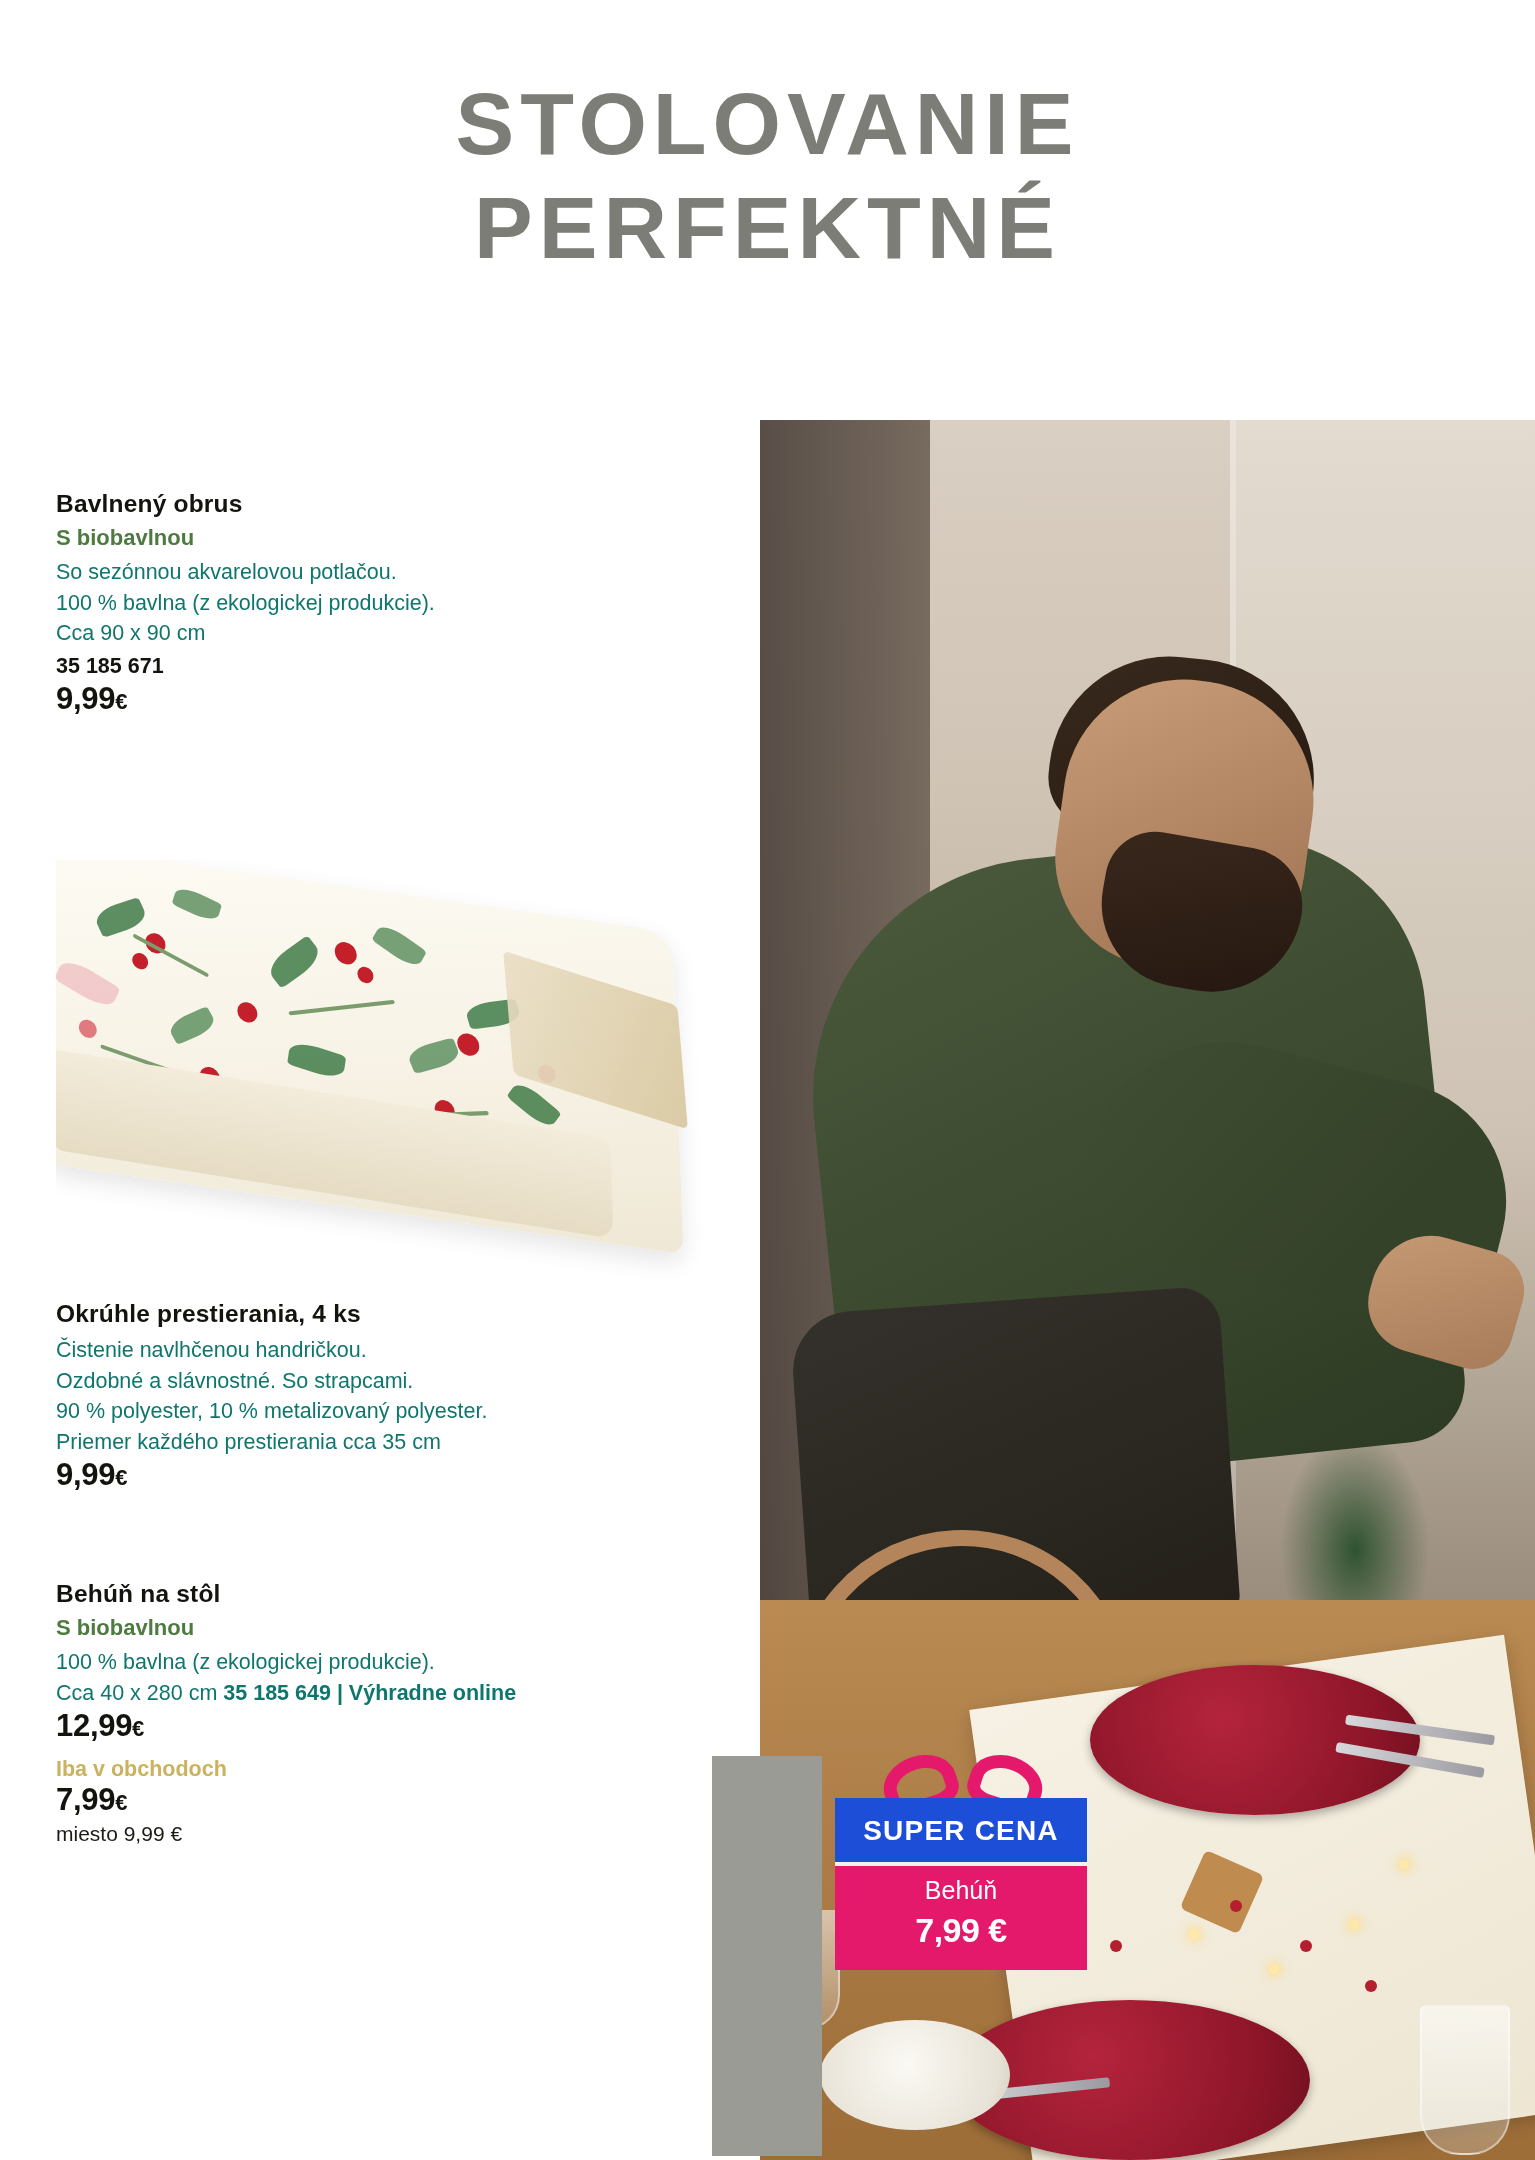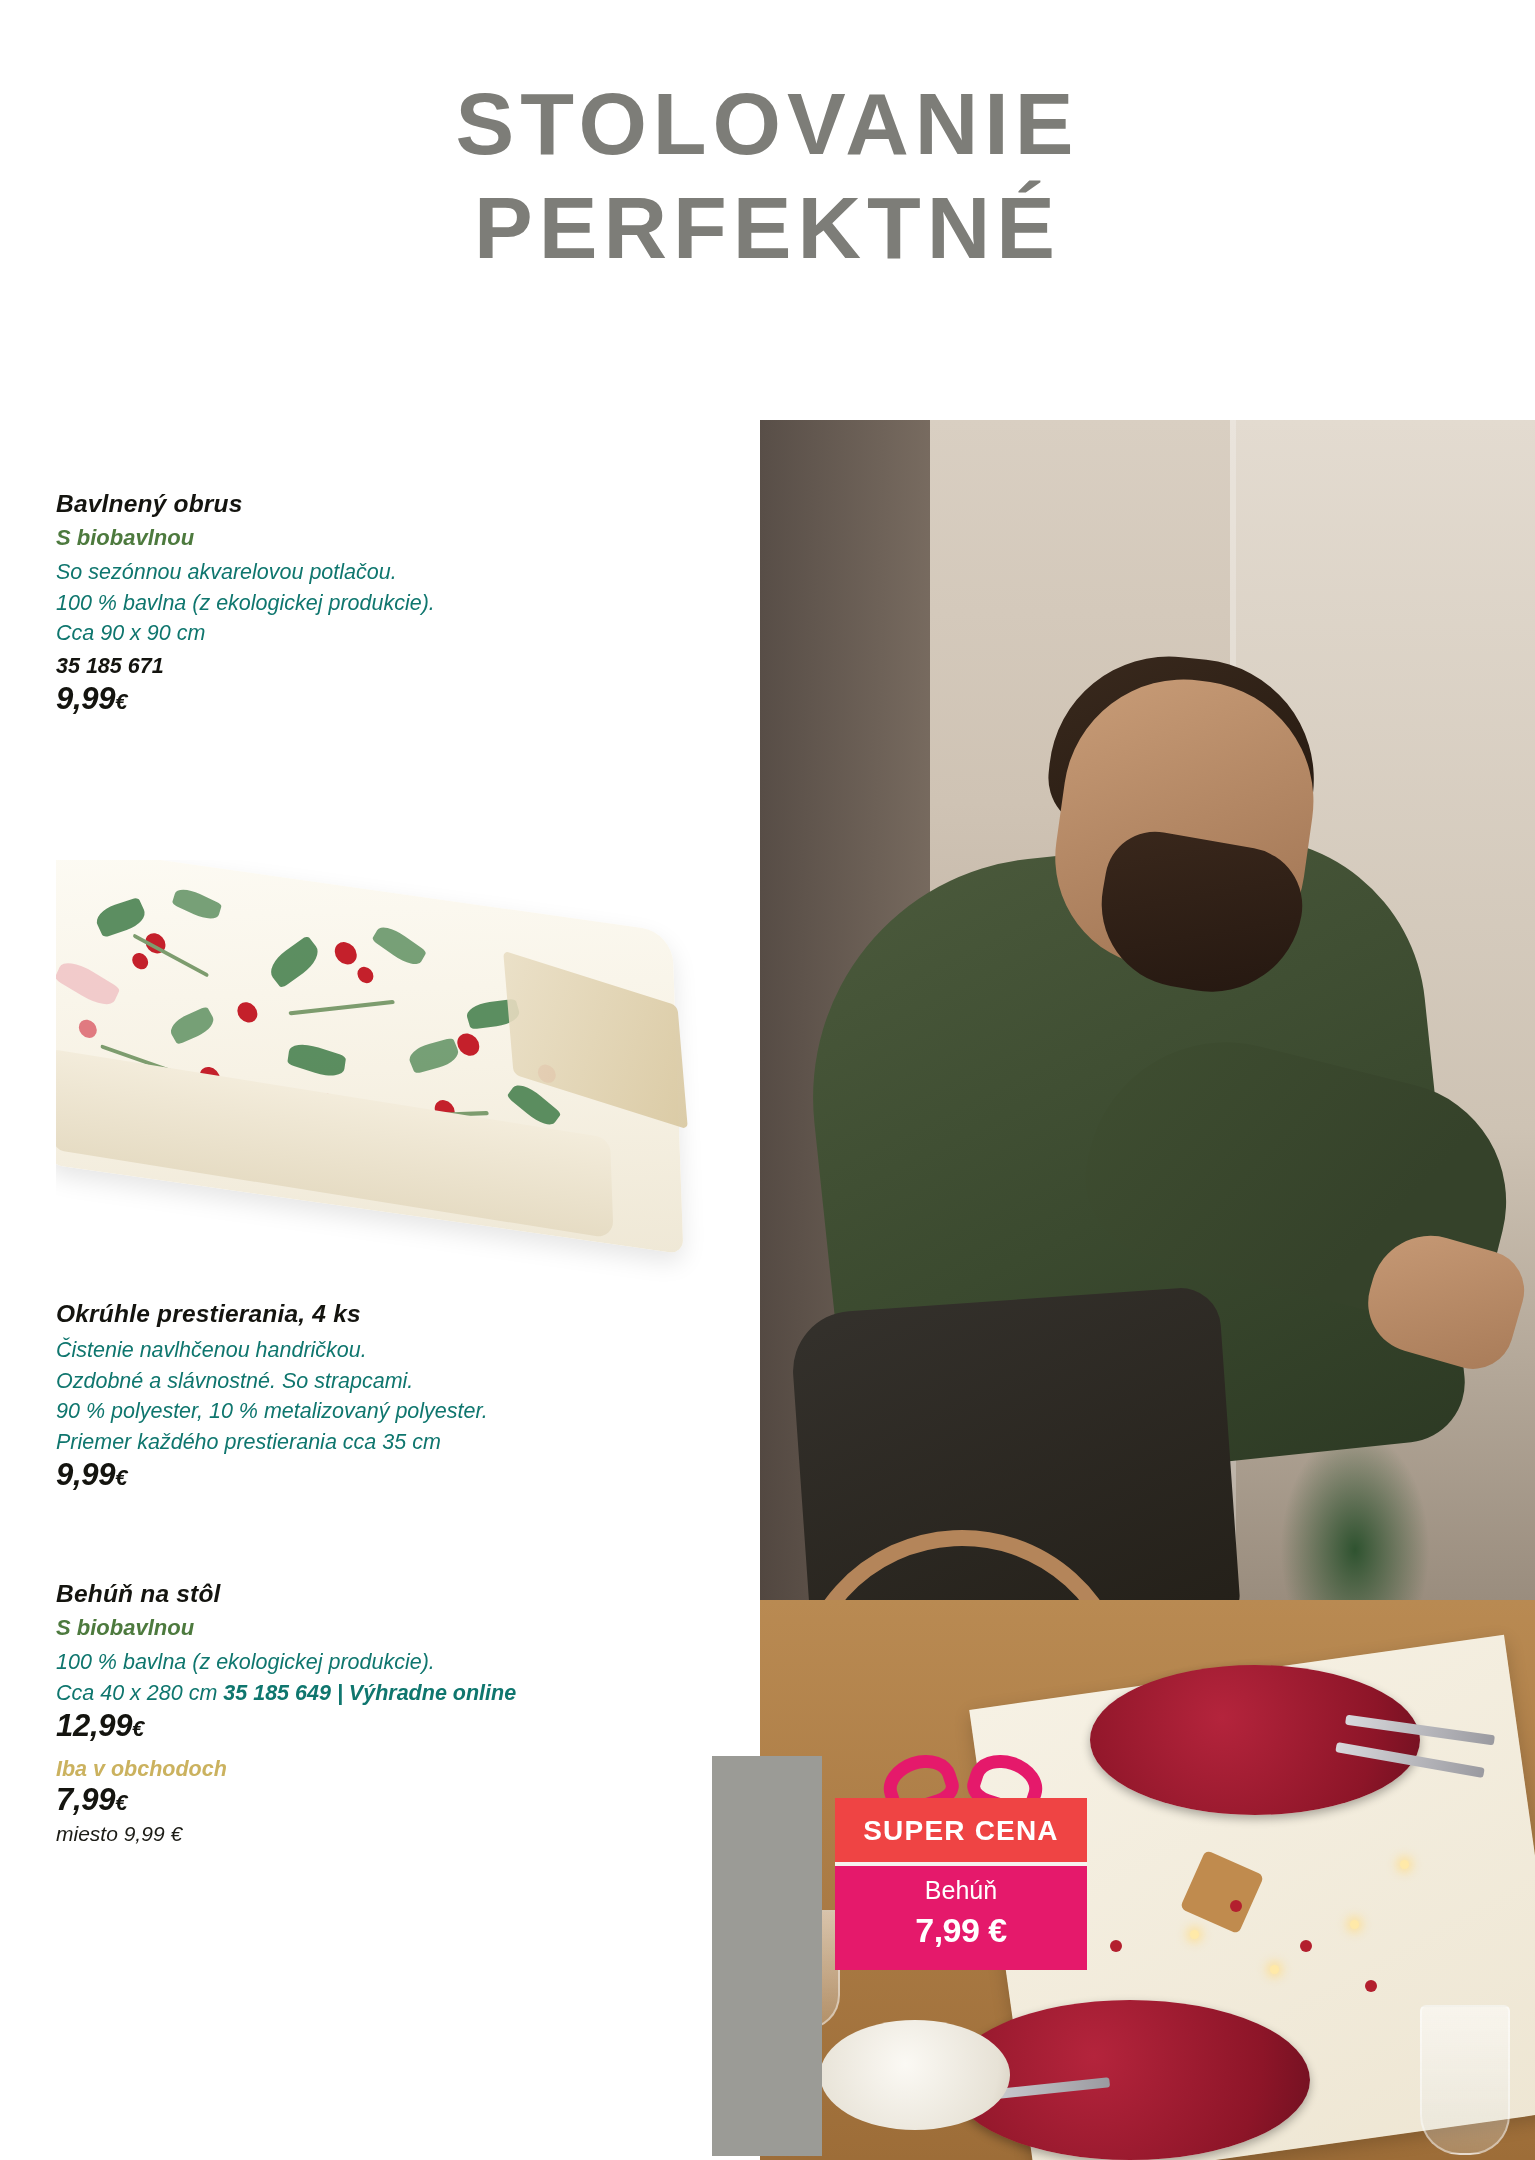--- a/index.html
+++ b/index.html
@@ -37,21 +37,21 @@
   }
 
   
   .left-col {
     position: absolute;
     left: 56px;
     top: 60px;
     width: 650px;
   }
 
-  .prod { margin-bottom: 0; font-style: italic; }
+  .prod { margin-bottom: 0; }
   .prod-title {
     font-size: 24.5px;
     font-weight: 700;
     color: #14140f;
     margin-bottom: 7px;
     letter-spacing: 0.2px;
   }
   .prod-sub-green {
     font-size: 22px;
     font-weight: 700;
@@ -318,21 +318,21 @@
   .bow-left, .bow-right {
     position: absolute;
     width: 74px; height: 56px;
     border: 13px solid #e5196b;
     border-radius: 60% 60% 40% 40%;
     background: transparent;
   }
   .bow-left { left: 0; transform: rotate(-18deg); }
   .bow-right { right: 0; transform: rotate(18deg) scaleX(-1); }
   .badge-top {
-    background: #ef4444;
+    background: #1d4ed8;
     color: #fff;
     font-weight: 700;
     font-size: 28px;
     letter-spacing: 1.2px;
     text-align: center;
     padding: 17px 10px 15px;
     position: relative;
     z-index: 2;
   }
   .badge-bottom {

